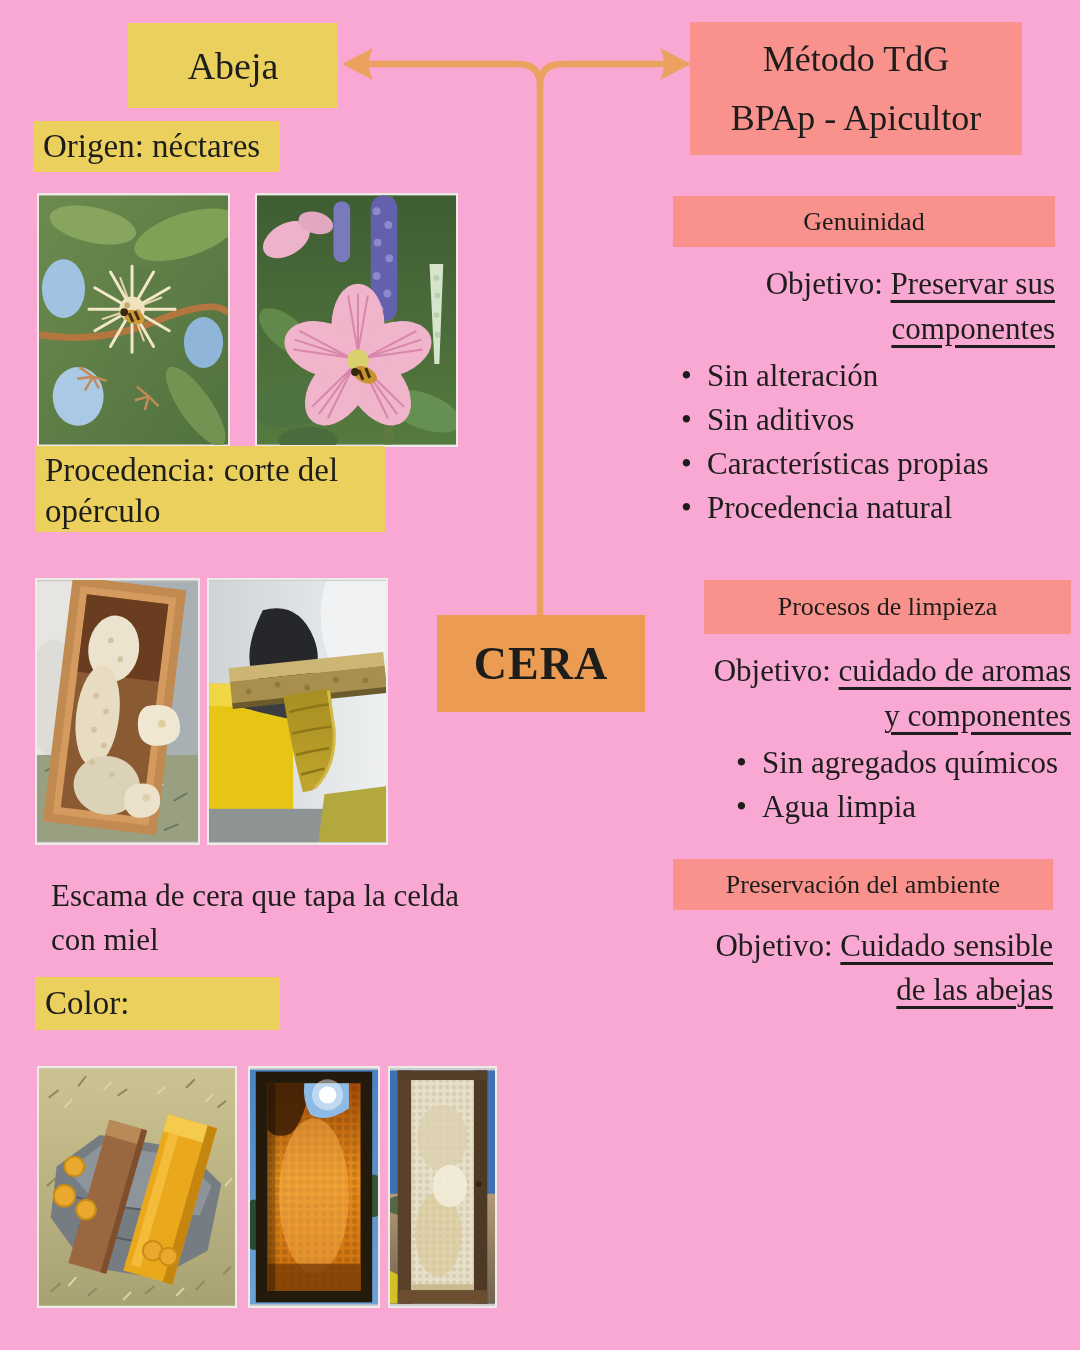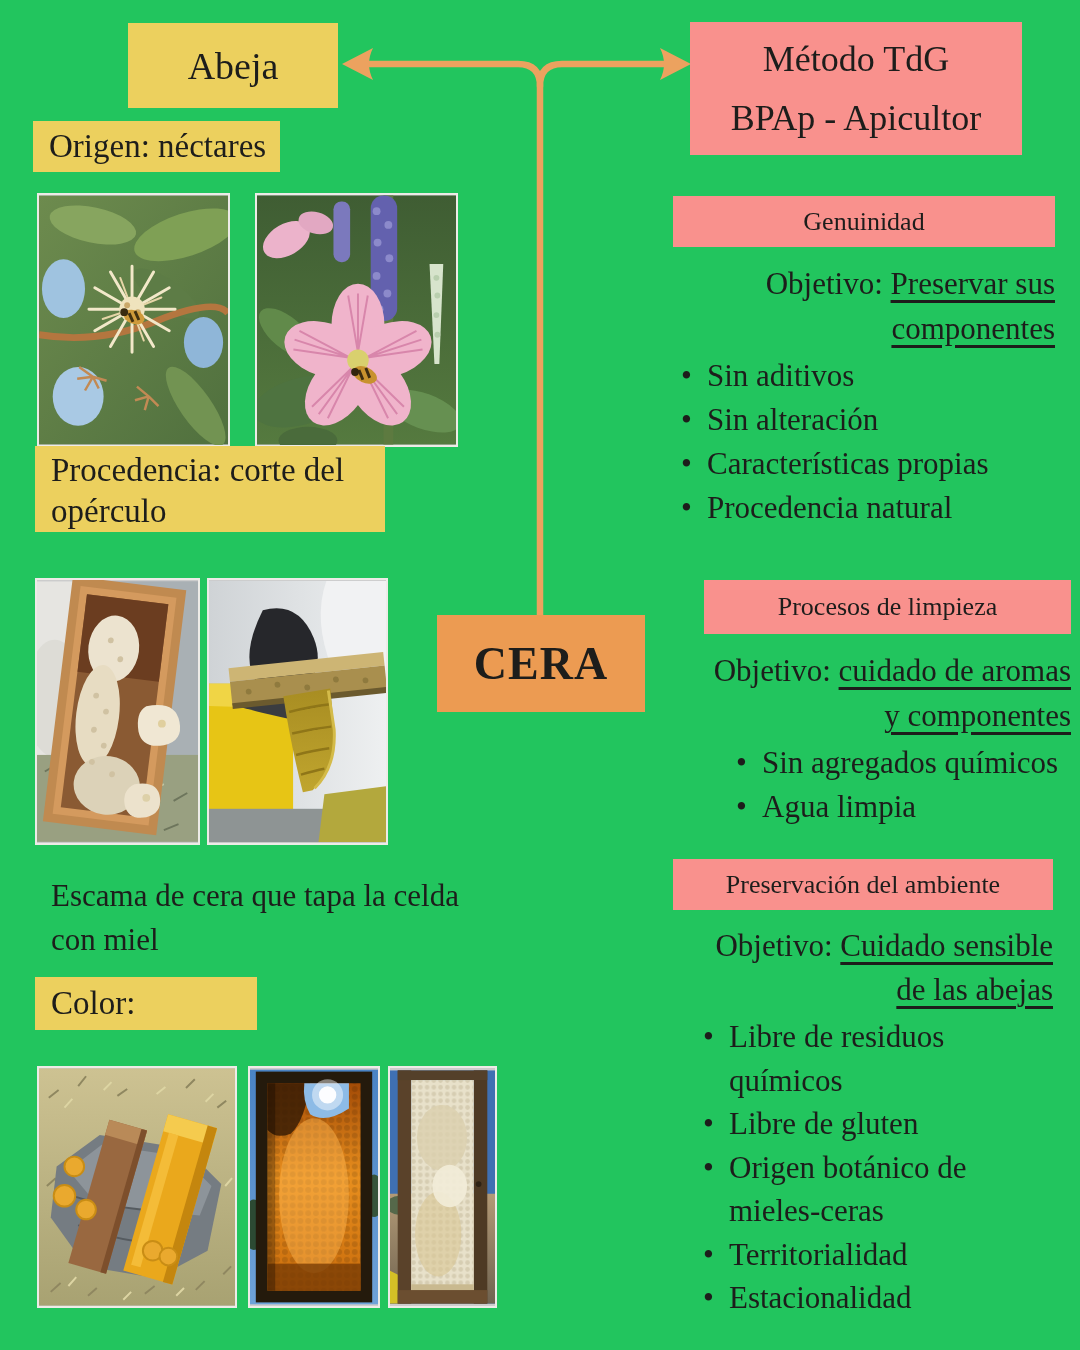--- a/index.html
+++ b/index.html
@@ -1,36 +1,36 @@
 <!DOCTYPE html>
 <html style="--yellow: #ecd05e; --pink: #f9918d; --orange: #ec9b52; --arrow: #eca25f; --text: #1d1d1b;"><head>
 <meta charset="utf-8">
 <style>
   :root{
     --yellow:#ecd05e; --pink:#f9918d; --orange:#ec9b52; --arrow:#eca25f; --text:#1d1d1b;
   }
   html,body{margin:0;padding:0;background:#ffffff;}
   body{font-family:"Liberation Serif", serif; color:var(--text);}
-  .canvas{position:relative;width:1080px;height:1350px;background:#22c55e;overflow:hidden;}
+  .canvas{position:relative;width:1080px;height:1350px;background:#f9a8d4;overflow:hidden;}
   .abs{position:absolute;}
 
   
   #connector{position:absolute;left:0;top:0;width:1080px;height:1350px;pointer-events:none;}
 
   
   .node{display:flex;align-items:center;justify-content:center;text-align:center;}
   #abeja-box{left:128px;top:23px;width:210px;height:85px;background:var(--yellow);font-size:38px;}
   #metodo-box{left:690px;top:22px;width:332px;height:133px;background:var(--pink);font-size:36px;flex-direction:column;line-height:48px;gap:11px;}
   #cera-box{left:437px;top:615px;width:208px;height:97px;background:var(--orange);font-size:46px;font-weight:bold;letter-spacing:1px;}
 
   
-  .ylabel{background:var(--yellow);display:flex;align-items:center;font-size:33px;box-sizing:border-box;padding-left:16px;}
+  .ylabel{background:var(--yellow);display:flex;align-items:center;font-size:33px;box-sizing:border-box;padding-left:10px;}
   #origen-label{left:33px;top:121px;width:247px;height:51px;}
   #procedencia-label{left:35px;top:446px;width:350px;height:86px;align-items:center;line-height:41px;padding-top:3px;padding-right:12px;}
-  #color-label{left:35px;top:977px;width:222px;height:53px;}
+  #color-label{left:35px;top:977px;width:245px;height:53px;}
 
   #escama-caption{left:35px;top:874px;width:412px;font-size:31px;line-height:44px;margin-left:16px;}
 
   
   .rsec{position:absolute;}
   #sec-gen{left:673px;top:196px;width:382px;}
   #sec-pro{left:704px;top:580px;width:367px;}
   #sec-pre{left:673px;top:859px;width:380px;}
   .phead{background:var(--pink);text-align:center;font-size:26px;height:51px;line-height:51px;}
   #sec-pro .phead{height:54px;line-height:54px;}
@@ -365,22 +365,22 @@
     </svg>
   </div>
 
   <section class="rsec" id="sec-gen">
     <div class="phead">Genuinidad</div>
     <div class="obj">
       <div><span>Objetivo: </span><span class="u">Preservar sus</span></div>
       <div><span class="u">componentes</span></div>
     </div>
     <ul class="blist">
+      <li><span>Sin alteración</span></li>
       <li><span>Sin aditivos</span></li>
-      <li><span>Sin alteración</span></li>
       <li><span>Características propias</span></li>
       <li><span>Procedencia natural</span></li>
     </ul>
   </section>
 
   <section class="rsec" id="sec-pro">
     <div class="phead">Procesos de limpieza</div>
     <div class="obj">
       <div><span>Objetivo: </span><span class="u">cuidado de aromas</span></div>
       <div><span class="u">y componentes</span></div>
@@ -390,22 +390,15 @@
       <li><span>Agua limpia</span></li>
     </ul>
   </section>
 
   <section class="rsec" id="sec-pre">
     <div class="phead">Preservación del ambiente</div>
     <div class="obj">
       <div><span>Objetivo: </span><span class="u">Cuidado sensible</span></div>
       <div><span class="u">de las abejas</span></div>
     </div>
-    <ul class="blist">
-      <li><span>Libre de residuos químicos</span></li>
-      <li><span>Libre de gluten</span></li>
-      <li><span>Origen botánico de mieles-ceras</span></li>
-      <li><span>Territorialidad</span></li>
-      <li><span>Estacionalidad</span></li>
-    </ul>
   </section>
 
 </div>
 
 </body></html>

